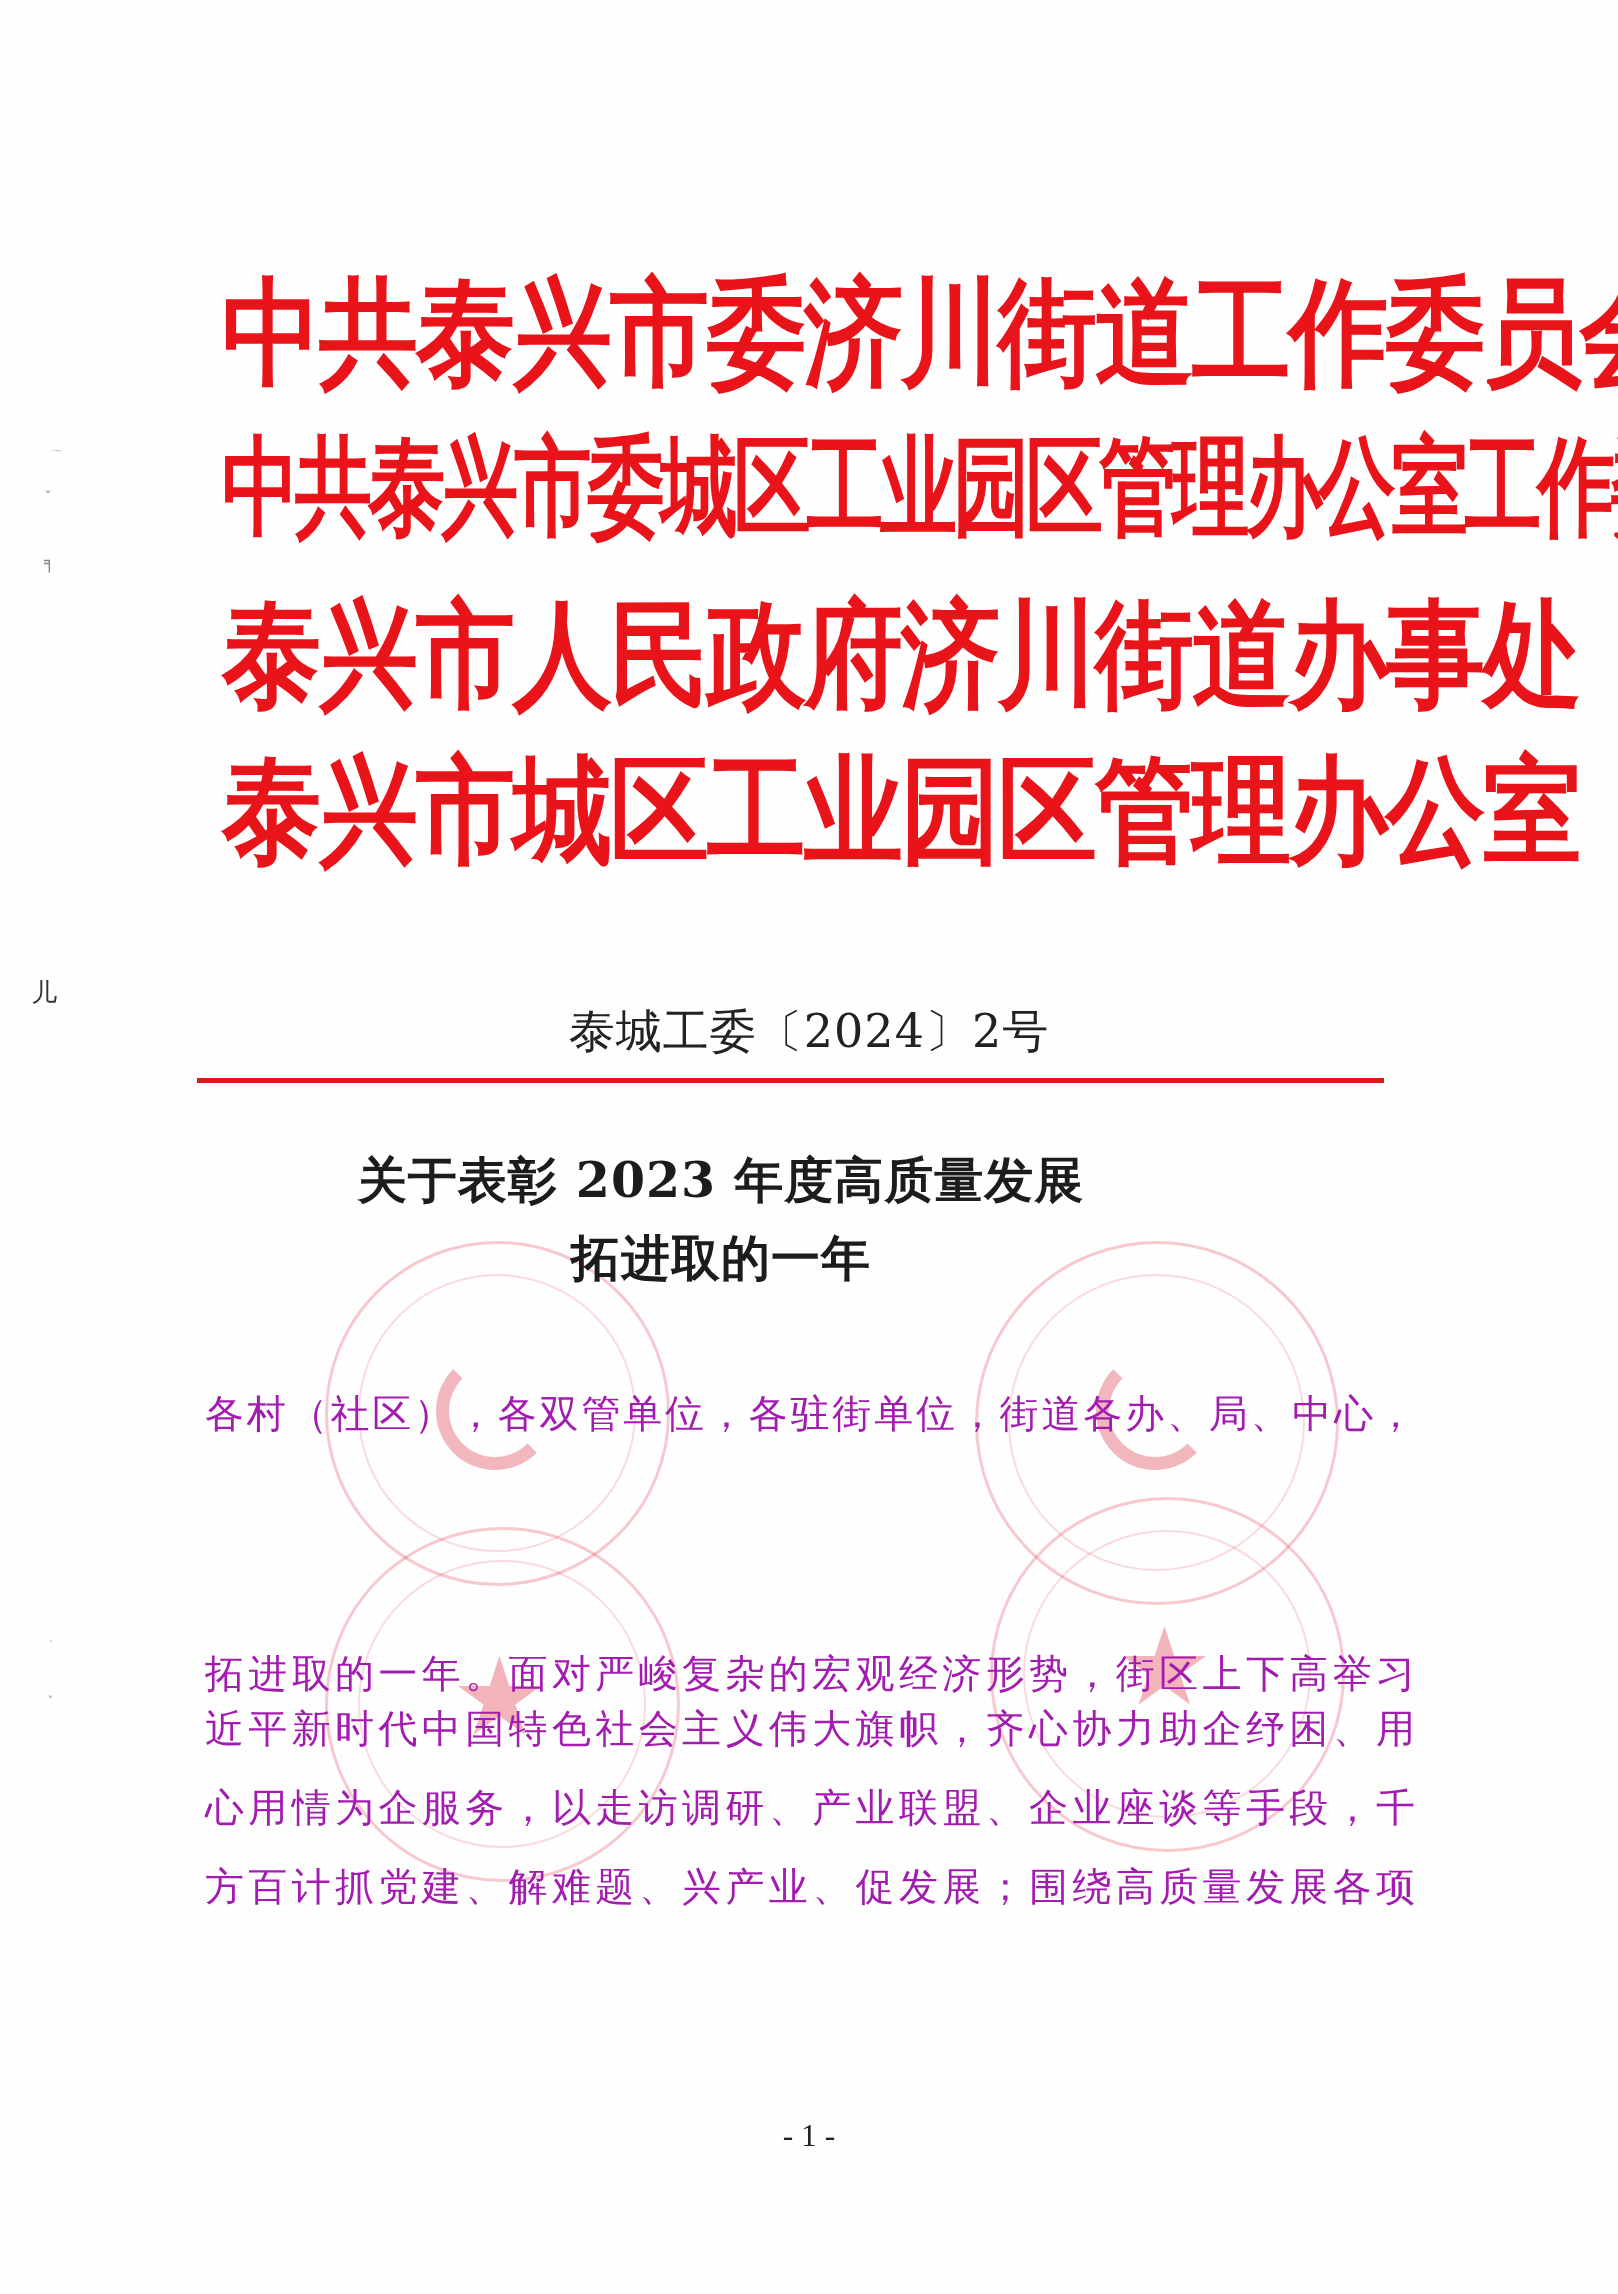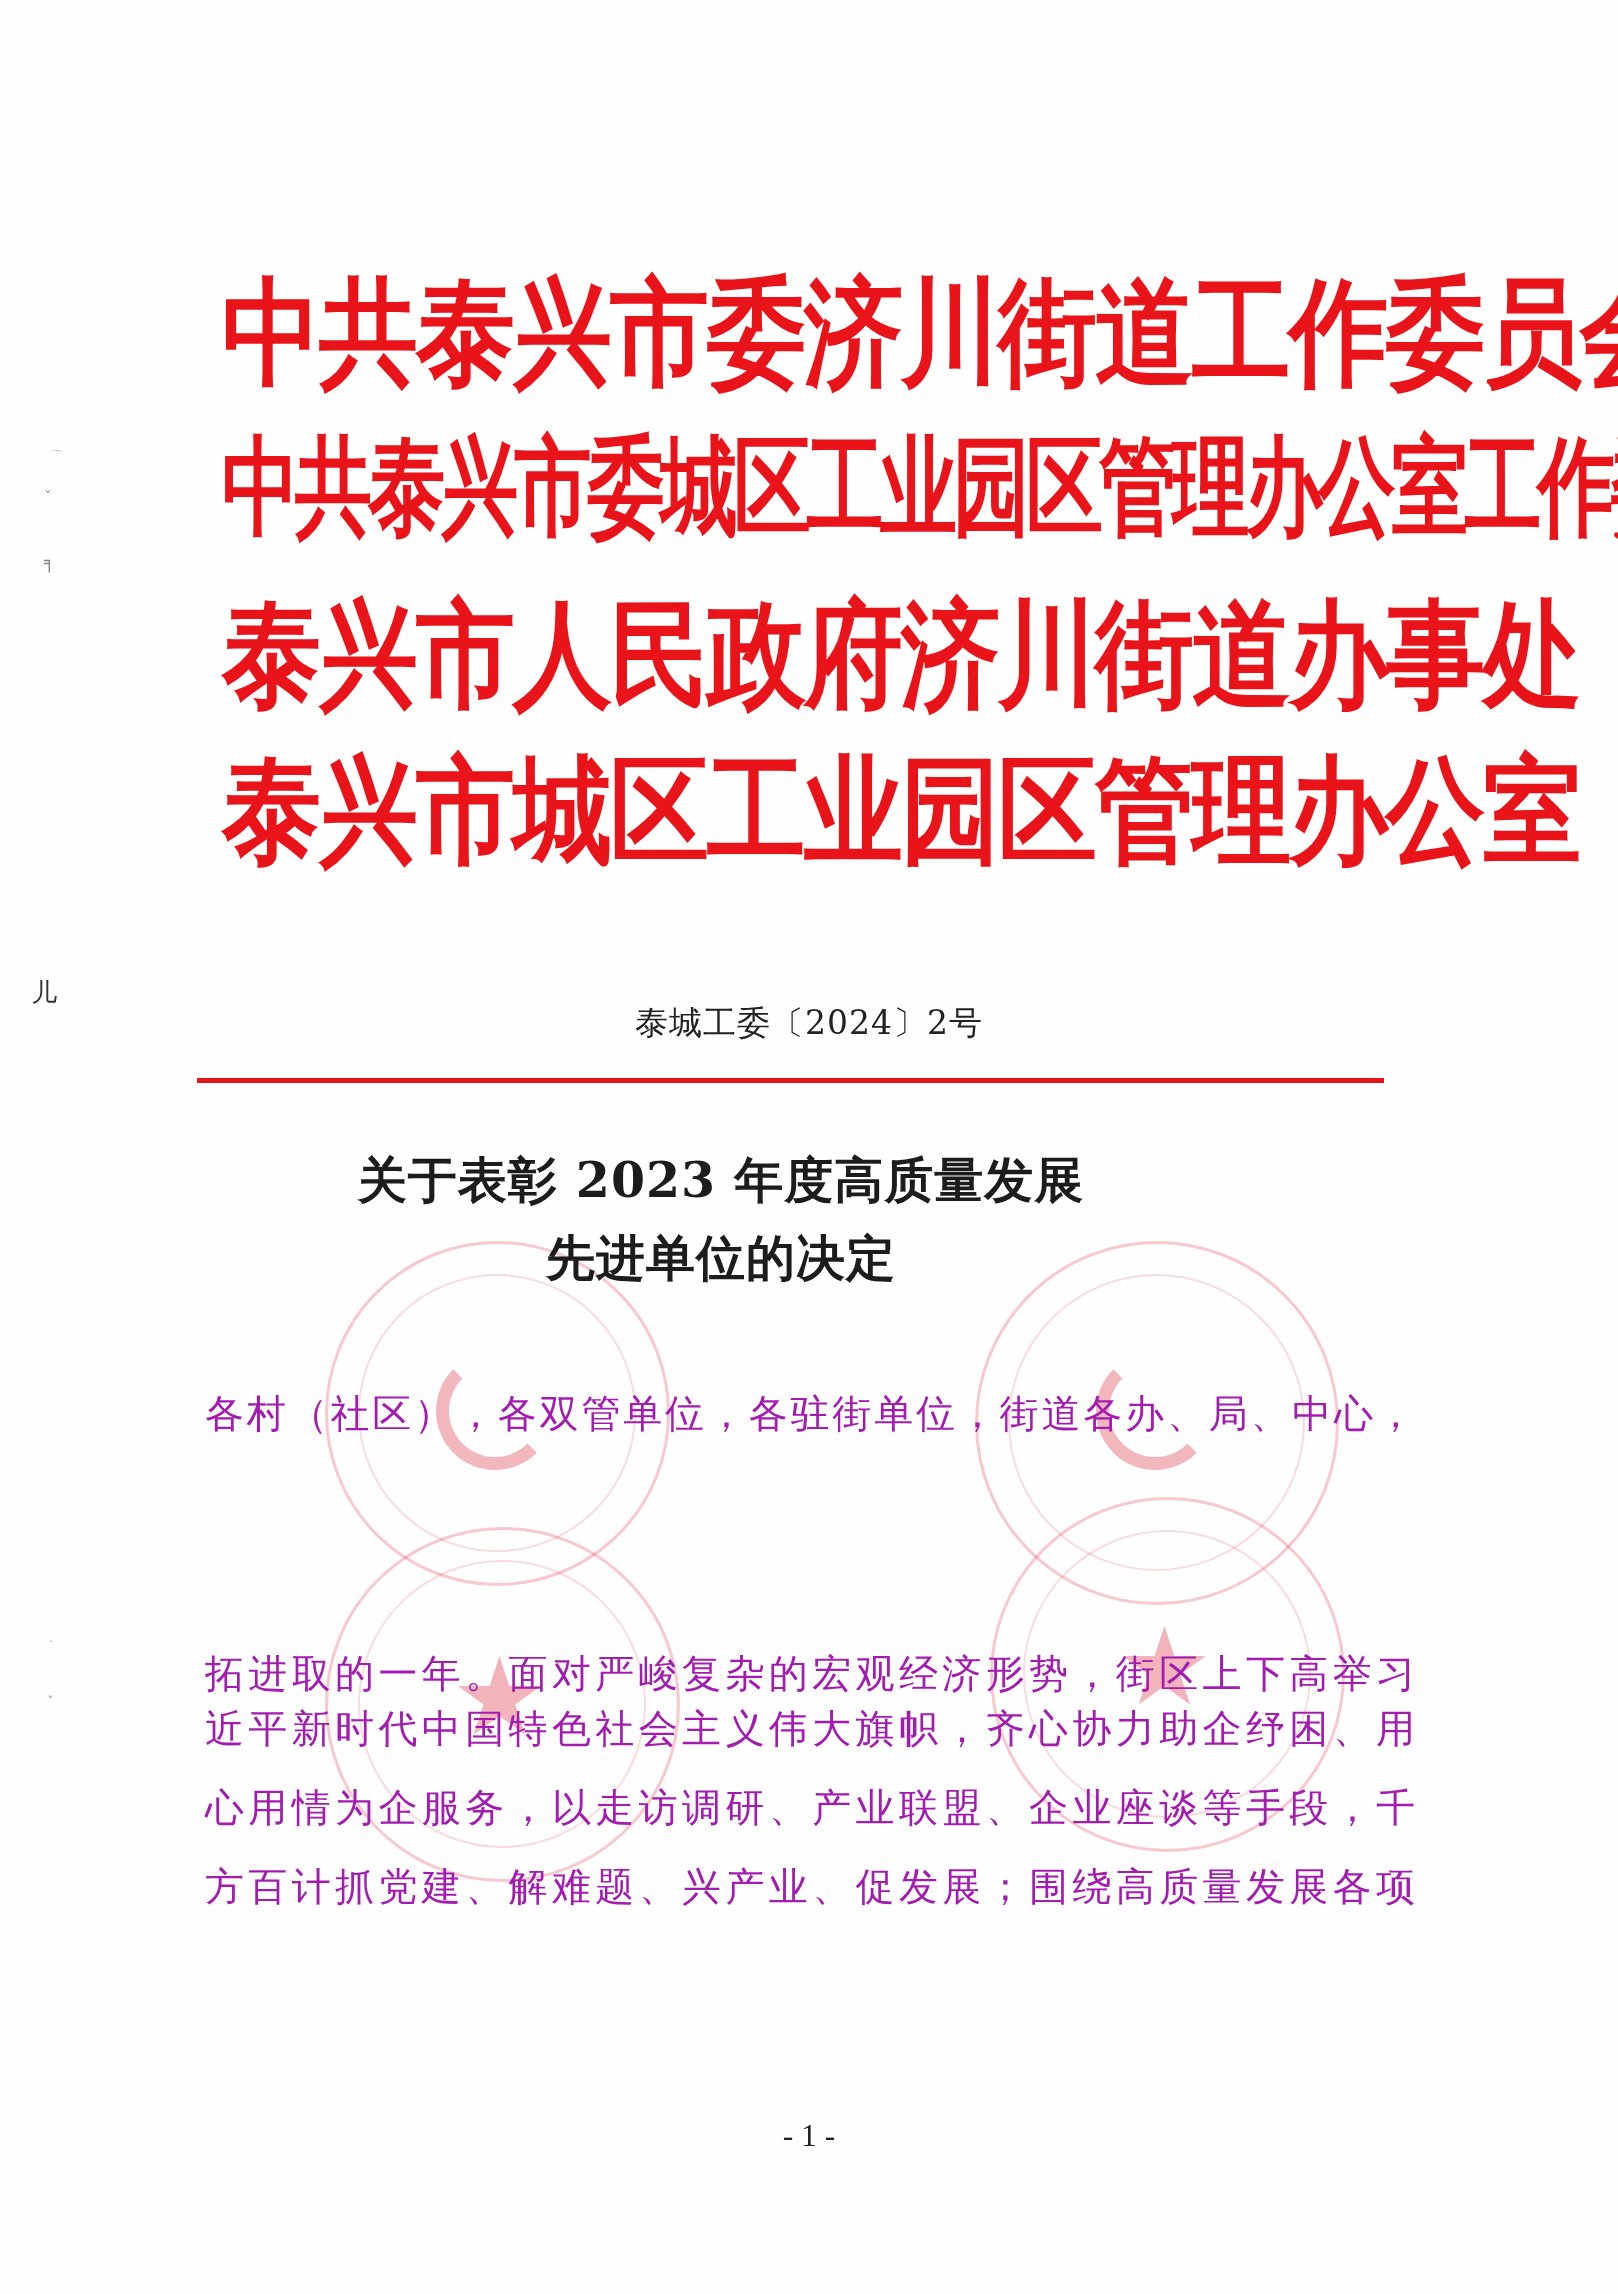--- a/index.html
+++ b/index.html
@@ -39,21 +39,21 @@
     .mh-2 { top: 433px; height: 108px; font-size: 77px; letter-spacing: -3.9px; transform: scaleY(1.4); transform-origin: top left; }
     .mh-3 { top: 596px; height: 118px; font-size: 99px; letter-spacing: -2px; transform: scaleY(1.18); transform-origin: top left; }
     .mh-4 { top: 752px; height: 118px; font-size: 99px; letter-spacing: -2px; transform: scaleY(1.18); transform-origin: top left; }
 
     .doc-number {
       position: absolute;
       top: 1001px;
       left: 0;
       width: 1618px;
       text-align: center;
-      font-size: 33px;
+      font-size: 46px;
       color: #222;
       font-family: "DejaVu Serif", "Liberation Serif", serif;
       letter-spacing: 1px;
     }
     .red-rule {
       position: absolute;
       top: 1078px;
       left: 197px;
       width: 1187px;
       height: 4.9px;
@@ -173,21 +173,21 @@
   <div class="masthead mh-1">中共泰兴市委济川街道工作委员会</div>
   <div class="masthead mh-2">中共泰兴市委城区工业园区管理办公室工作委员会</div>
   <div class="masthead mh-3">泰兴市人民政府济川街道办事处</div>
   <div class="masthead mh-4">泰兴市城区工业园区管理办公室</div>
 
   <div class="doc-number">泰城工委〔2024〕2号</div>
 
   <div class="red-rule"></div>
 
   <div class="title title-1">关于表彰 2023 年度高质量发展</div>
-  <div class="title title-2">先进单位的决定</div>
+  <div class="title title-2">拓进取的一年</div>
 
   <div class="body-line" style="top:1387px;">各村（社区），各双管单位，各驻街单位，街道各办、局、中心，</div>
 
   <div class="body-line" style="top:1623px;margin-top:24px;">拓进取的一年。面对严峻复杂的宏观经济形势，街区上下高举习</div>
   <div class="body-line" style="top:1702px;">近平新时代中国特色社会主义伟大旗帜，齐心协力助企纾困、用</div>
   <div class="body-line" style="top:1781px;">心用情为企服务，以走访调研、产业联盟、企业座谈等手段，千</div>
   <div class="body-line" style="top:1860px;">方百计抓党建、解难题、兴产业、促发展；围绕高质量发展各项</div>
 
   <div class="page-number">- 1 -</div>
 </div>

